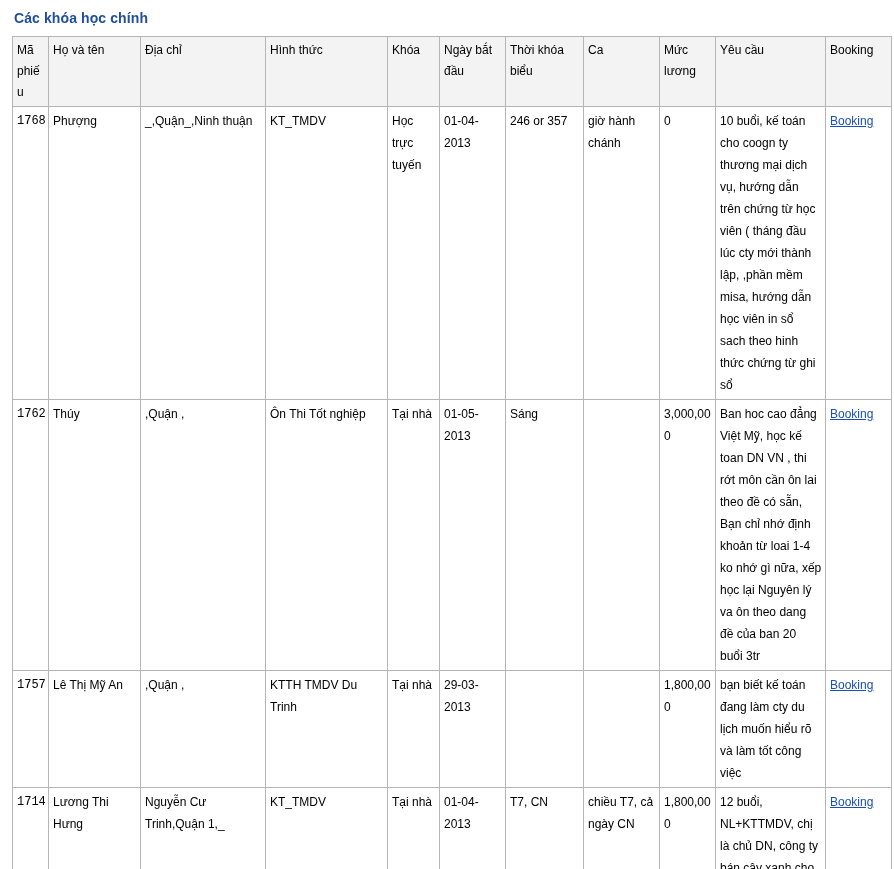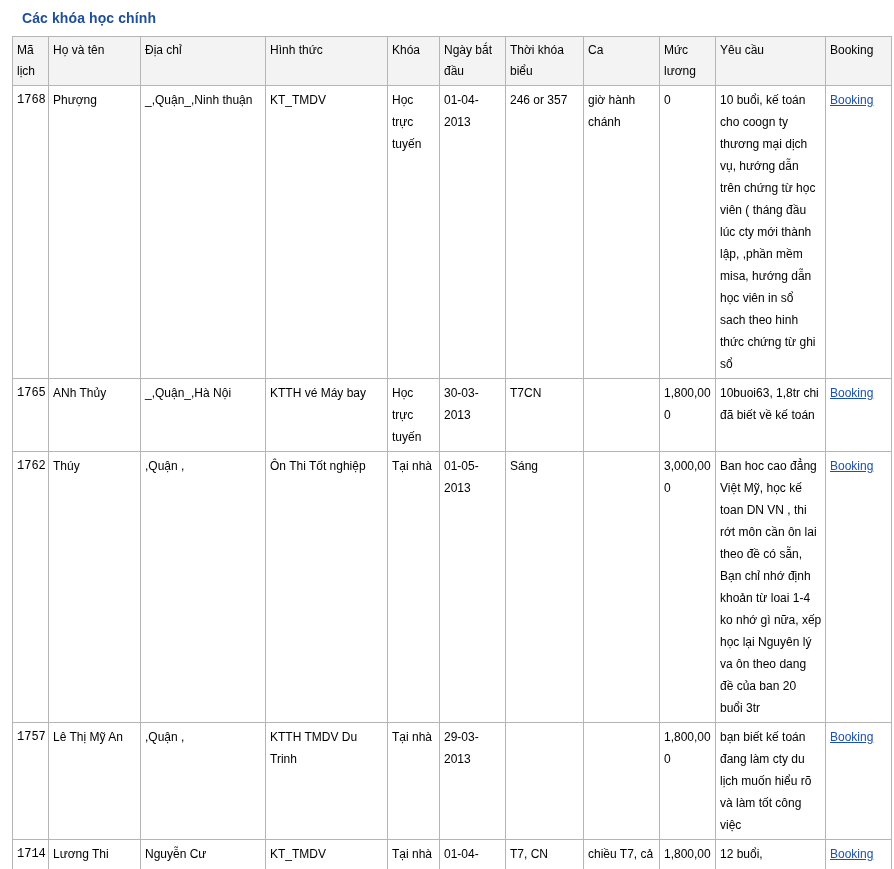--- a/index.html
+++ b/index.html
@@ -17,21 +17,21 @@
   }
   .page {
     padding: 8px 6px 0 6px;
     box-sizing: border-box;
     width: 894px;
   }
   .page-title {
     color: #1f4e9c;
     font-weight: bold;
     font-size: 14px;
-    margin: 2px 0 10px 16px;
+    margin: 2px 0 10px 8px;
     letter-spacing: 0.1px;
   }
   table.courses {
     border-collapse: collapse;
     table-layout: fixed;
     width: 879px;
     margin-left: 6px;
   }
   table.courses th,
   table.courses td {
@@ -86,21 +86,21 @@
         <col class="c4">
       <col class="c5">
         <col class="c6">
         <col class="c7">
         <col class="c8">
         <col class="c9">
         <col class="c10">
     </colgroup>
     <thead>
       <tr>
-        <th>Mã lịch</th>
+        <th>Mã phiếu</th>
         <th>Họ và tên</th>
         <th>Địa chỉ</th>
         <th>Hình thức</th>
         <th>Khóa</th>
         <th>Ngày bắt đầu</th>
         <th>Thời khóa biểu</th>
         <th>Ca</th>
         <th>Mức lương</th>
         <th>Yêu cầu</th>
         <th>Booking</th>
@@ -111,33 +111,20 @@
         <td class="num">1768</td>
         <td>Phượng</td>
         <td>_,Quận_,Ninh thuận</td>
         <td>KT_TMDV</td>
         <td>Học trực tuyến</td>
         <td>01-04-2013</td>
         <td>246 or 357</td>
         <td>giờ hành chánh</td>
         <td>0</td>
         <td>10 buổi, kế toán cho coogn ty thương mại dịch vụ, hướng dẫn trên chứng từ học viên ( tháng đầu lúc cty mới thành lập, ,phần mềm misa, hướng dẫn học viên in sổ sach theo hinh thức chứng từ ghi sổ</td>
-        <td><span class="booking-link">Booking</span></td>
-      </tr>
-      <tr>
-        <td class="num">1765</td>
-        <td>ANh Thủy</td>
-        <td>_,Quận_,Hà Nội</td>
-        <td>KTTH vé Máy bay</td>
-        <td>Học trực tuyến</td>
-        <td>30-03-2013</td>
-        <td>T7CN</td>
-        <td></td>
-        <td>1,800,000</td>
-        <td>10buoi63, 1,8tr chi đã biết về kế toán</td>
         <td><span class="booking-link">Booking</span></td>
       </tr>
       <tr>
         <td class="num">1762</td>
         <td>Thúy</td>
         <td>,Quận ,</td>
         <td>Ôn Thi Tốt nghiệp</td>
         <td>Tại nhà</td>
         <td>01-05-2013</td>
         <td>Sáng</td>

